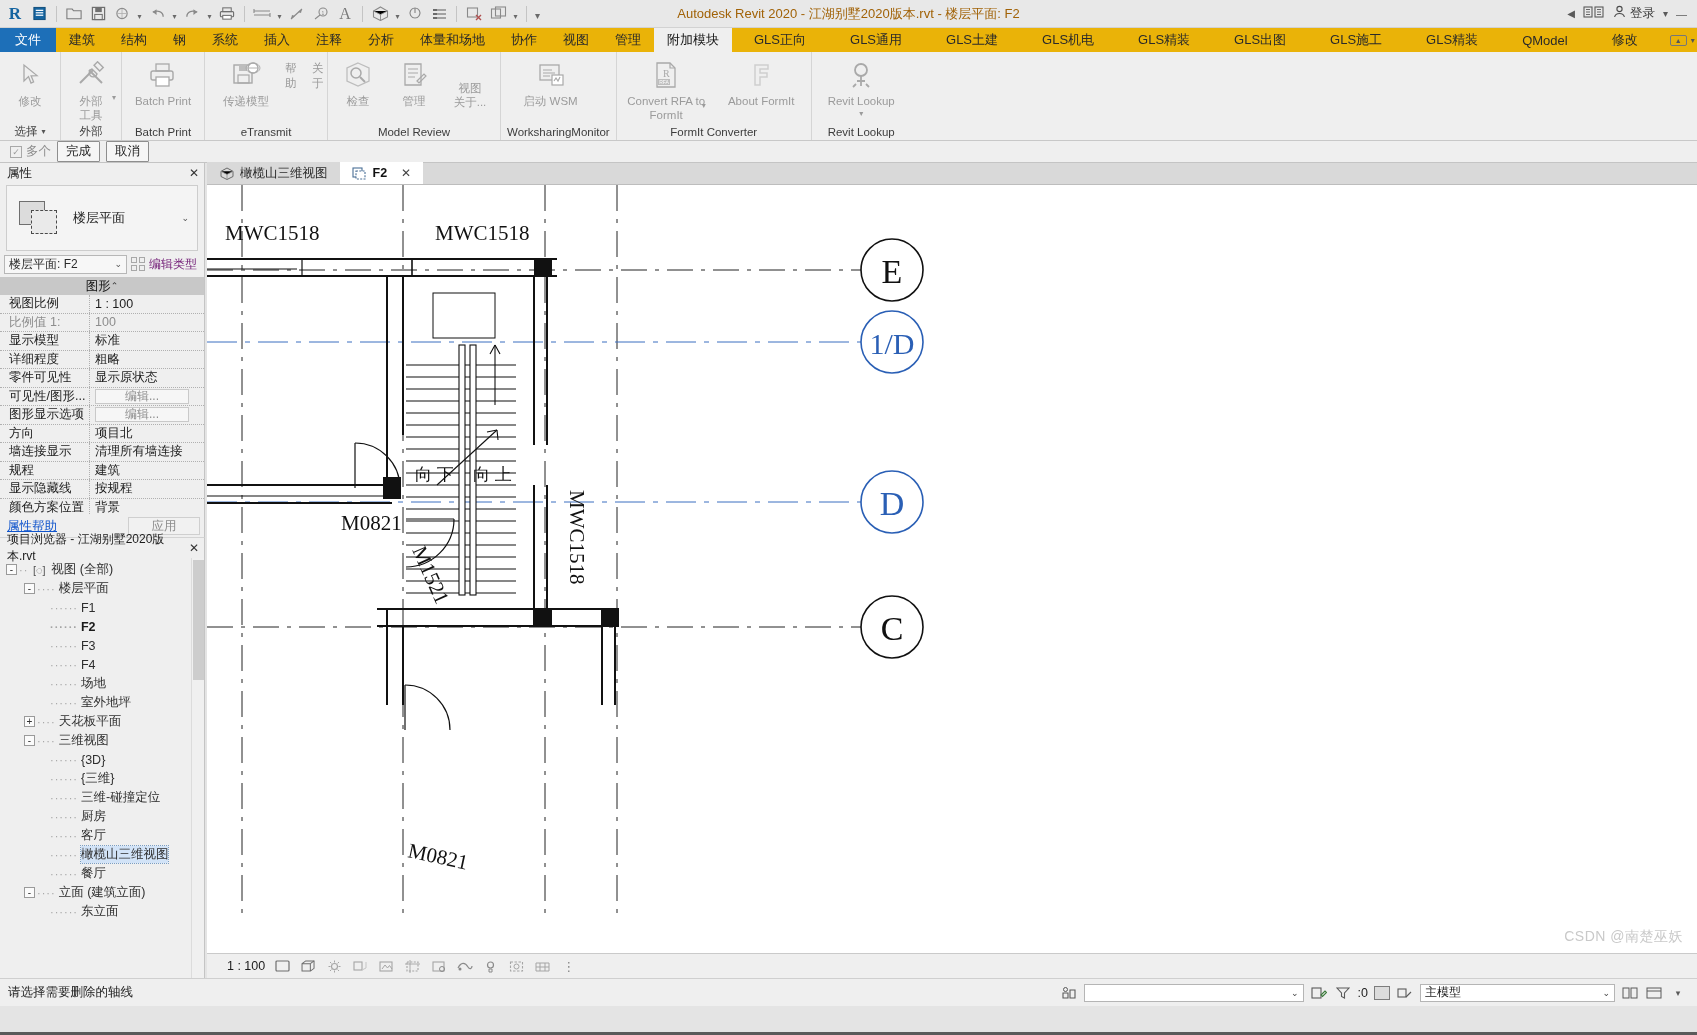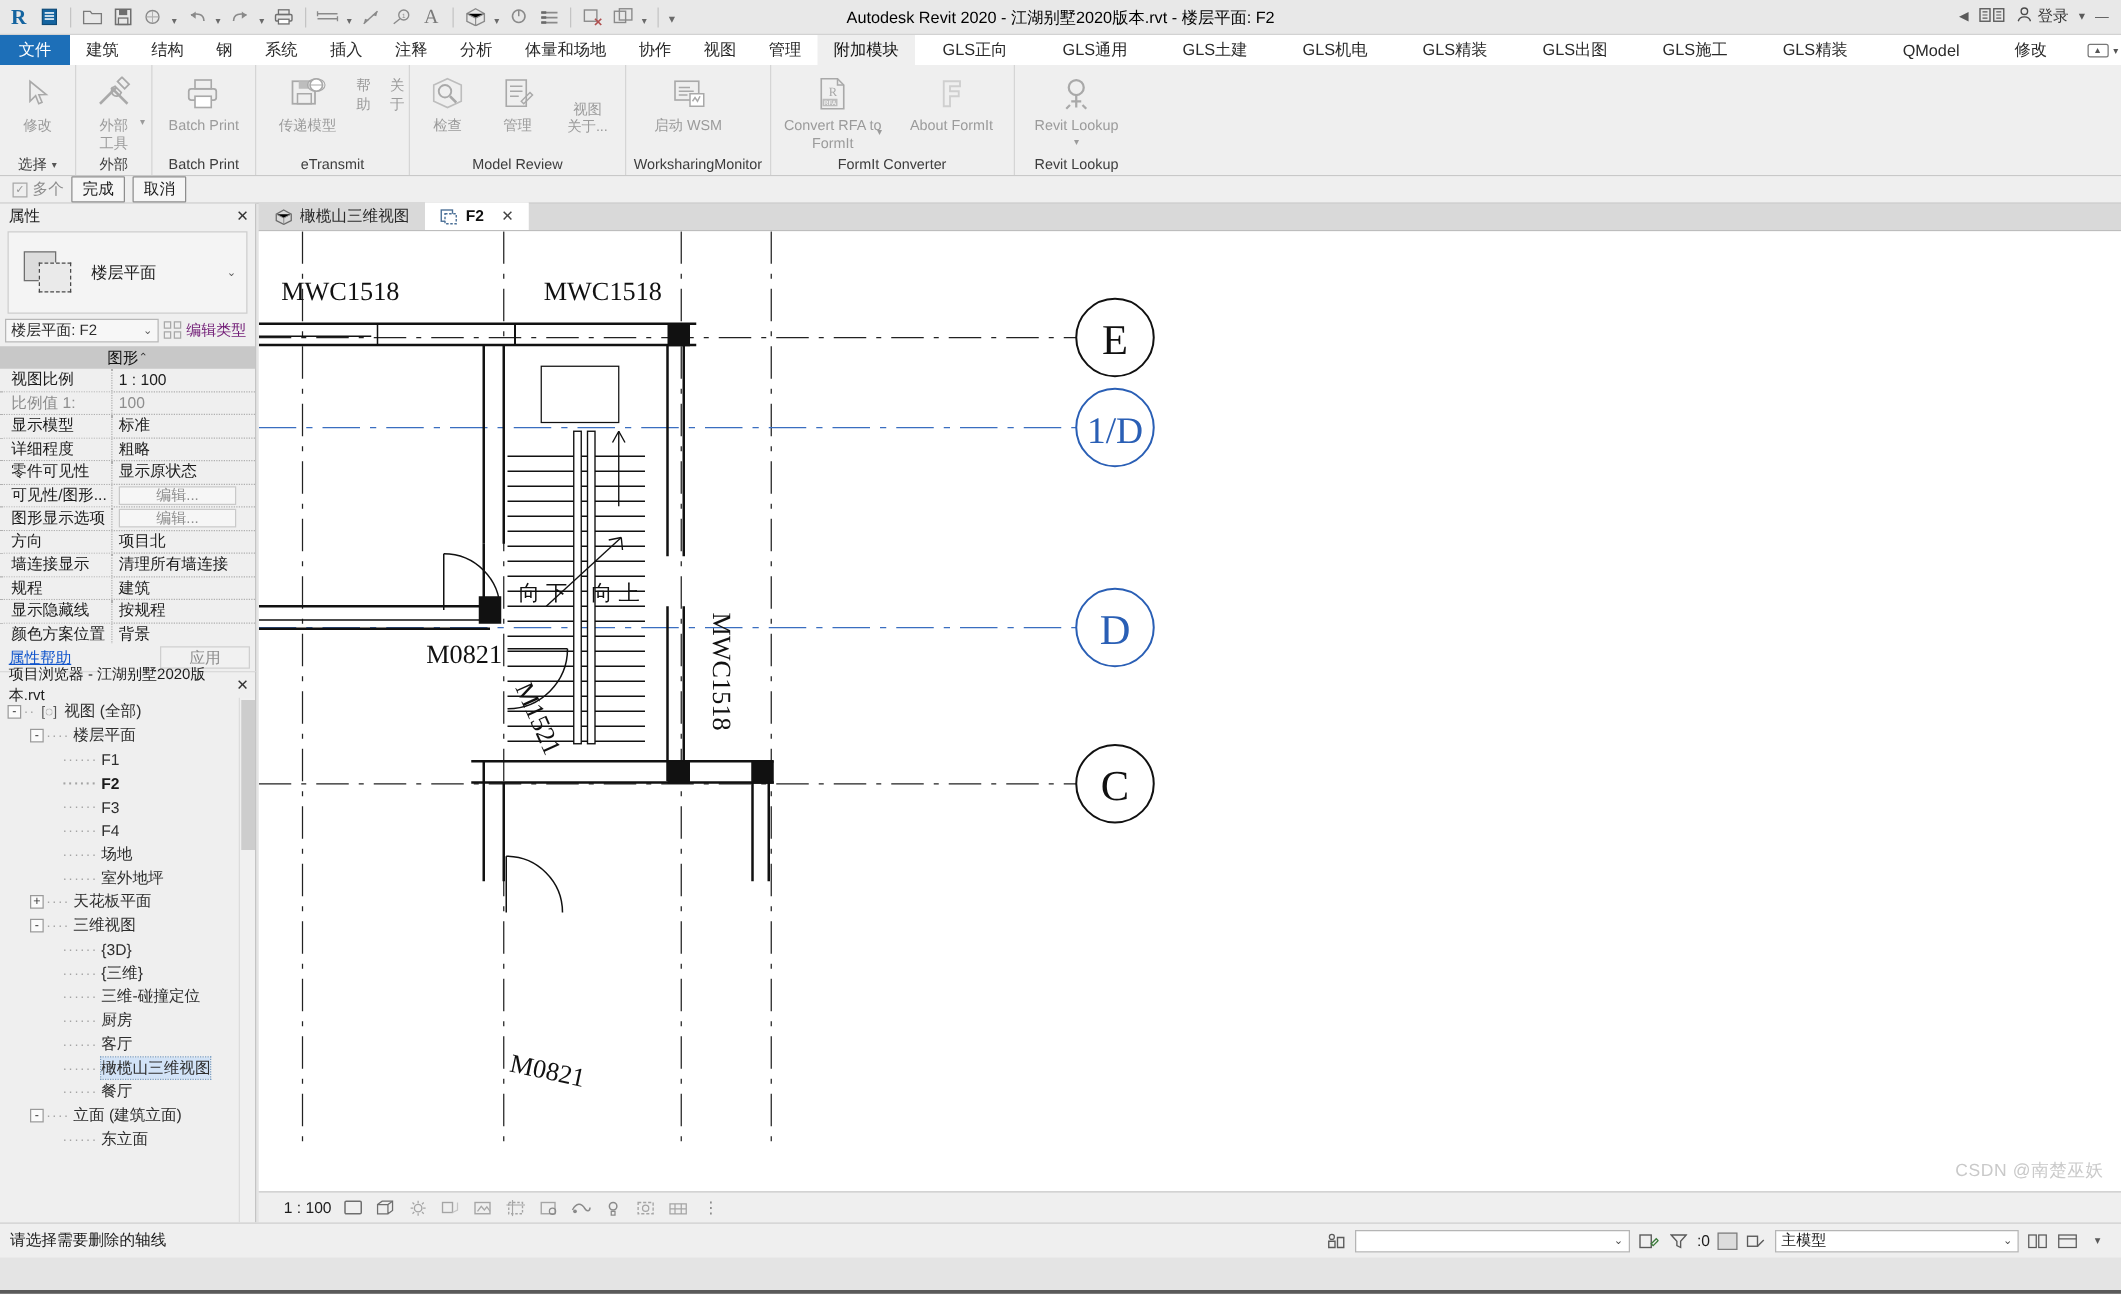--- a/index.html
+++ b/index.html
@@ -23,29 +23,29 @@
   .qat { display: flex; align-items: center; gap: 2px; padding-left: 4px; height: 28px; }
   .qicon {
     width: 22px; height: 22px; display: flex; align-items: center; justify-content: center;
     color: #6a6a6a; font-size: 14px; line-height: 1;
   }
   .qicon.rlogo { color: #1464a0; font-weight: bold; font-size: 17px; font-family: "Liberation Serif", serif; }
   .qsep { width: 1px; height: 16px; background: #c4c4c4; margin: 0 4px; }
   .qcaret { font-size: 8px; color: #6a6a6a; width: 9px; display:flex; align-items:flex-end; justify-content:center; height:22px; padding-bottom:4px;}
   .title-text {
     position: absolute; left: 0; right: 0; text-align: center;
-    font-size: 13px; color: #000000; pointer-events: none;
+    font-size: 13px; color: #a16207; pointer-events: none;
   }
   .title-right { margin-left: auto; display: flex; align-items: center; gap: 8px; padding-right: 10px; font-size: 12.5px; color: #3a3a3a; }
   .title-right .tri { color: #5a5a5a; font-size: 10px; }
 
   
   .ribbon-tabs {
     position: absolute; left: 0; top: 28px; width: 1697px; height: 24px;
-    background: #ffffff; display: flex; align-items: stretch;
+    background: #eab308; display: flex; align-items: stretch;
     font-size: 13px;
   }
   .rtab {
     padding: 0 13px; display: flex; align-items: center; color: #2a2a2a;
     white-space: nowrap; cursor: default;
   }
   .rtab.file { background: #1d6fb8; color: #fff; padding: 0 15px; }
   .rtab.active { background: #efefef; color: #111; }
   .rtab.small { padding: 0 22px; }
   .panel-toggle { display:flex; align-items:center; gap:4px; padding: 0 10px; color:#444; }

